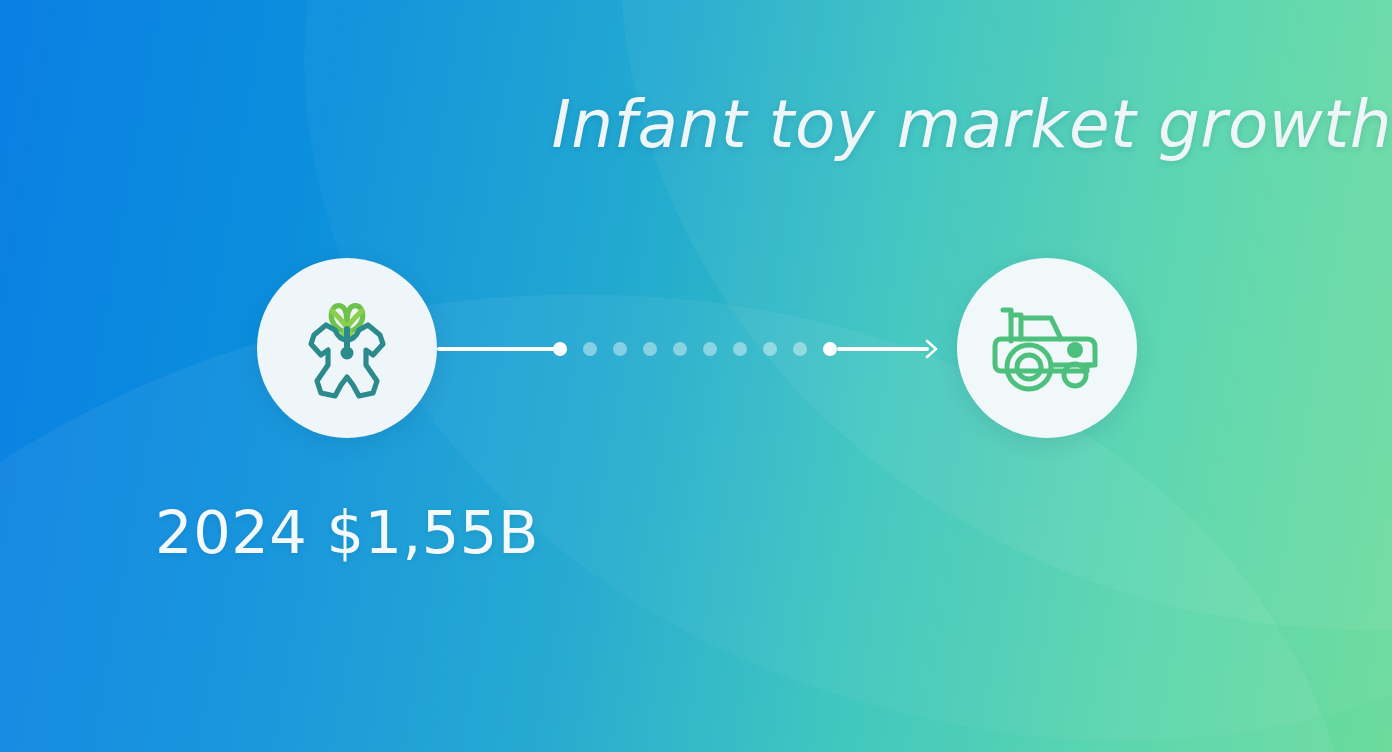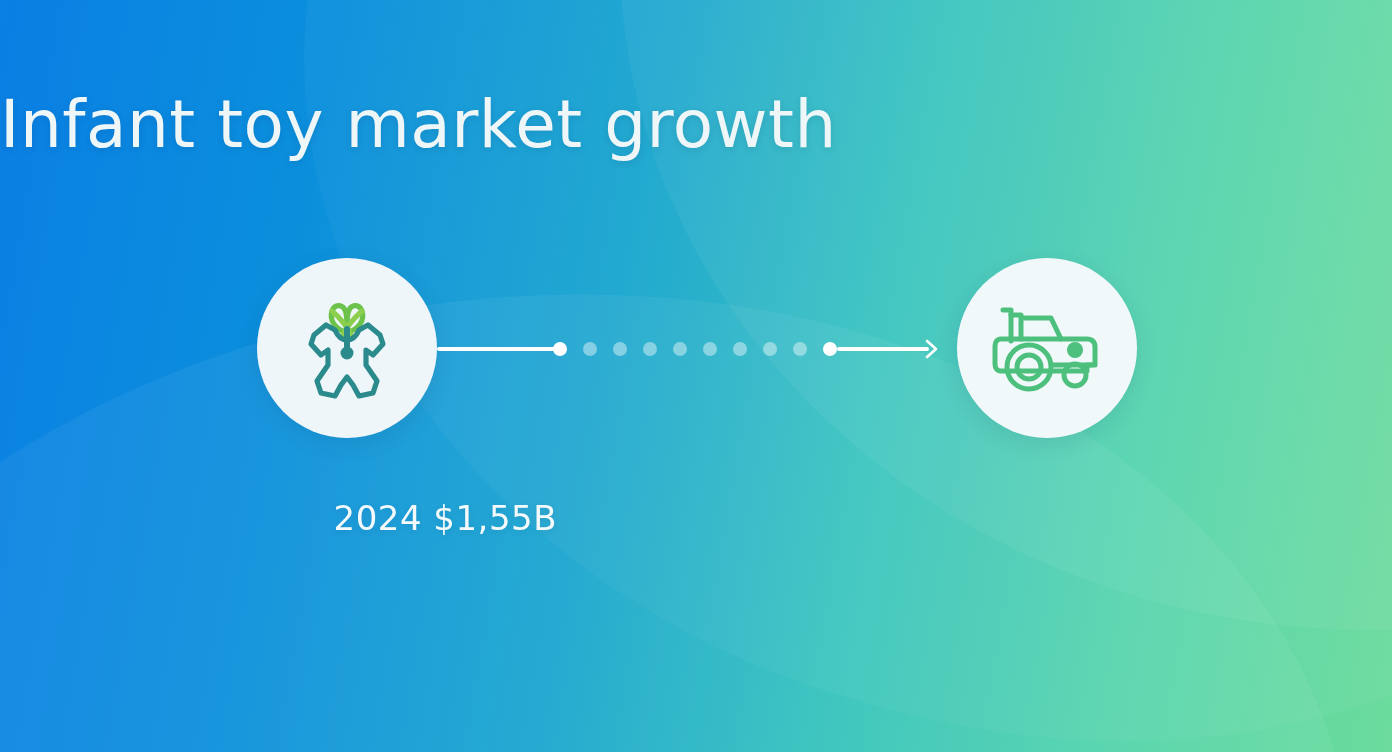--- a/index.html
+++ b/index.html
@@ -55,27 +55,28 @@
     background: rgba(255,255,255,0.035);
     transform: rotate(14deg);
   }
 
   
   .title {
     position: absolute;
     left: 0;
     right: 0;
     top: 86px;
-    text-align: left;
+    text-align: right;
     font-size: 66px;
     font-weight: 500;
     letter-spacing: 0.5px;
     color: #eef6f8;
     text-shadow: 0 2px 7px rgba(0,40,80,0.13);
     white-space: nowrap;
+    font-style: italic;
   }
 
   
   .stage {
     position: absolute;
     left: 0;
     right: 0;
     top: 258px;
     height: 182px;
   }
@@ -138,22 +139,22 @@
     position: absolute;
     left: 0;
     right: 0;
     top: 498px;
     height: 70px;
   }
   .label {
     position: absolute;
     top: 0;
     width: 420px;
-    text-align: right;
-    font-size: 34px;
+    text-align: center;
+    font-size: 59px;
     font-weight: 400;
     letter-spacing: 0.5px;
     color: #f4fafc;
     text-shadow: 0 2px 6px rgba(0,40,80,0.10);
     white-space: nowrap;
   }
   .label-start { left: 137px; }
   .label-end   { left: 837px; }
 </style>
 </head>

